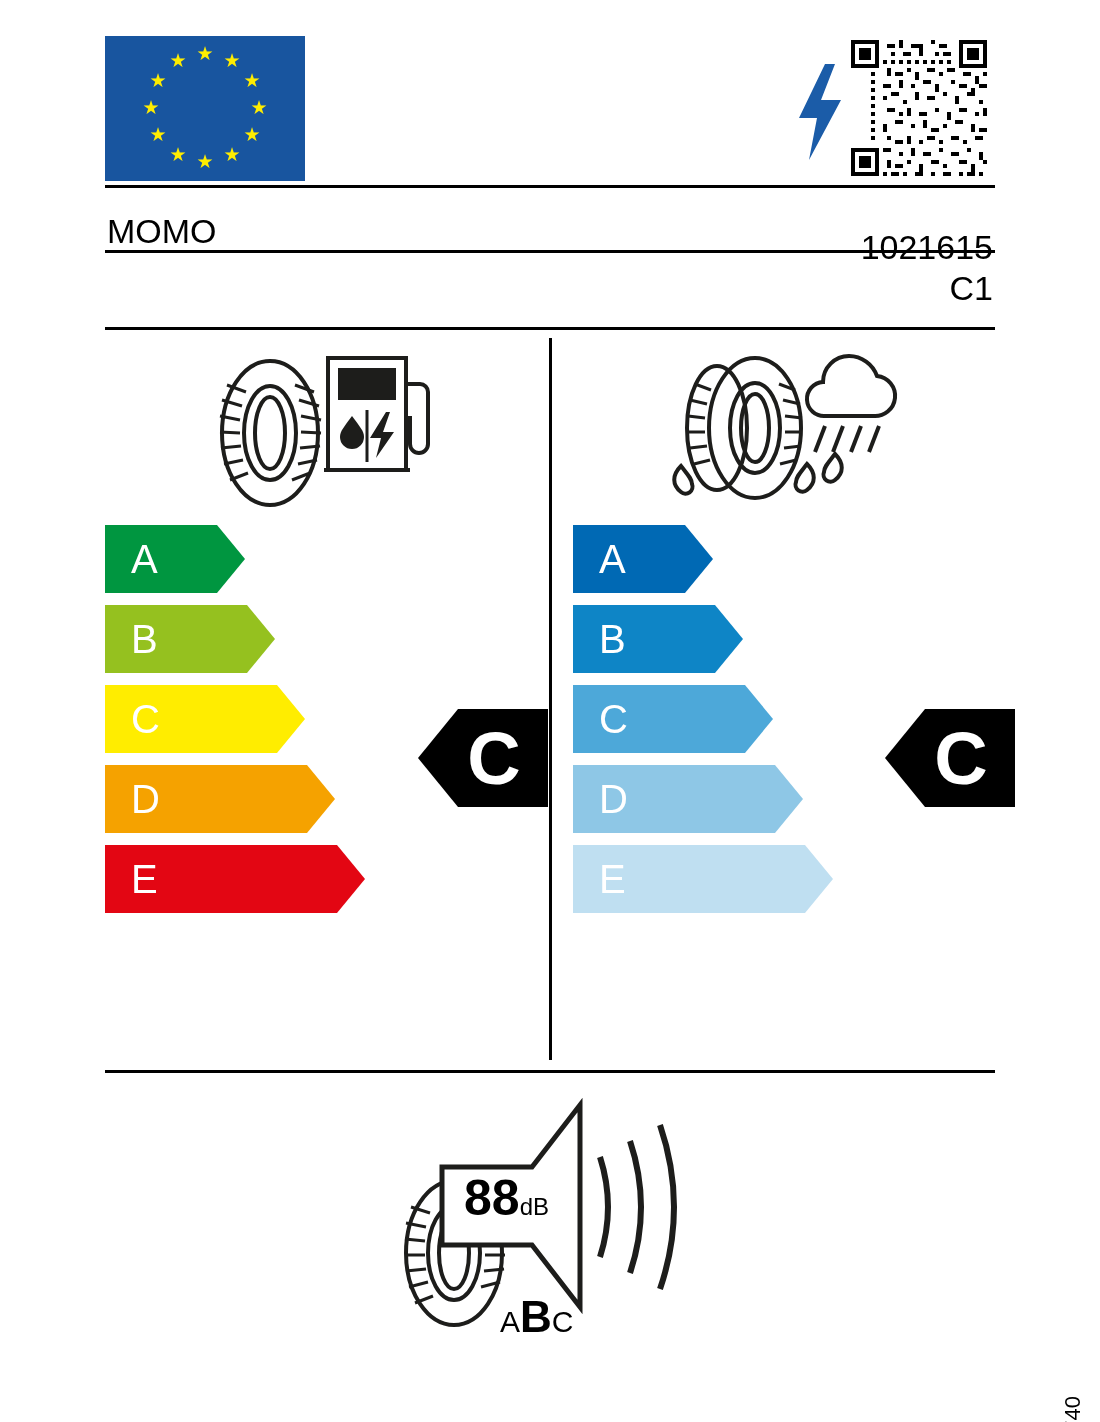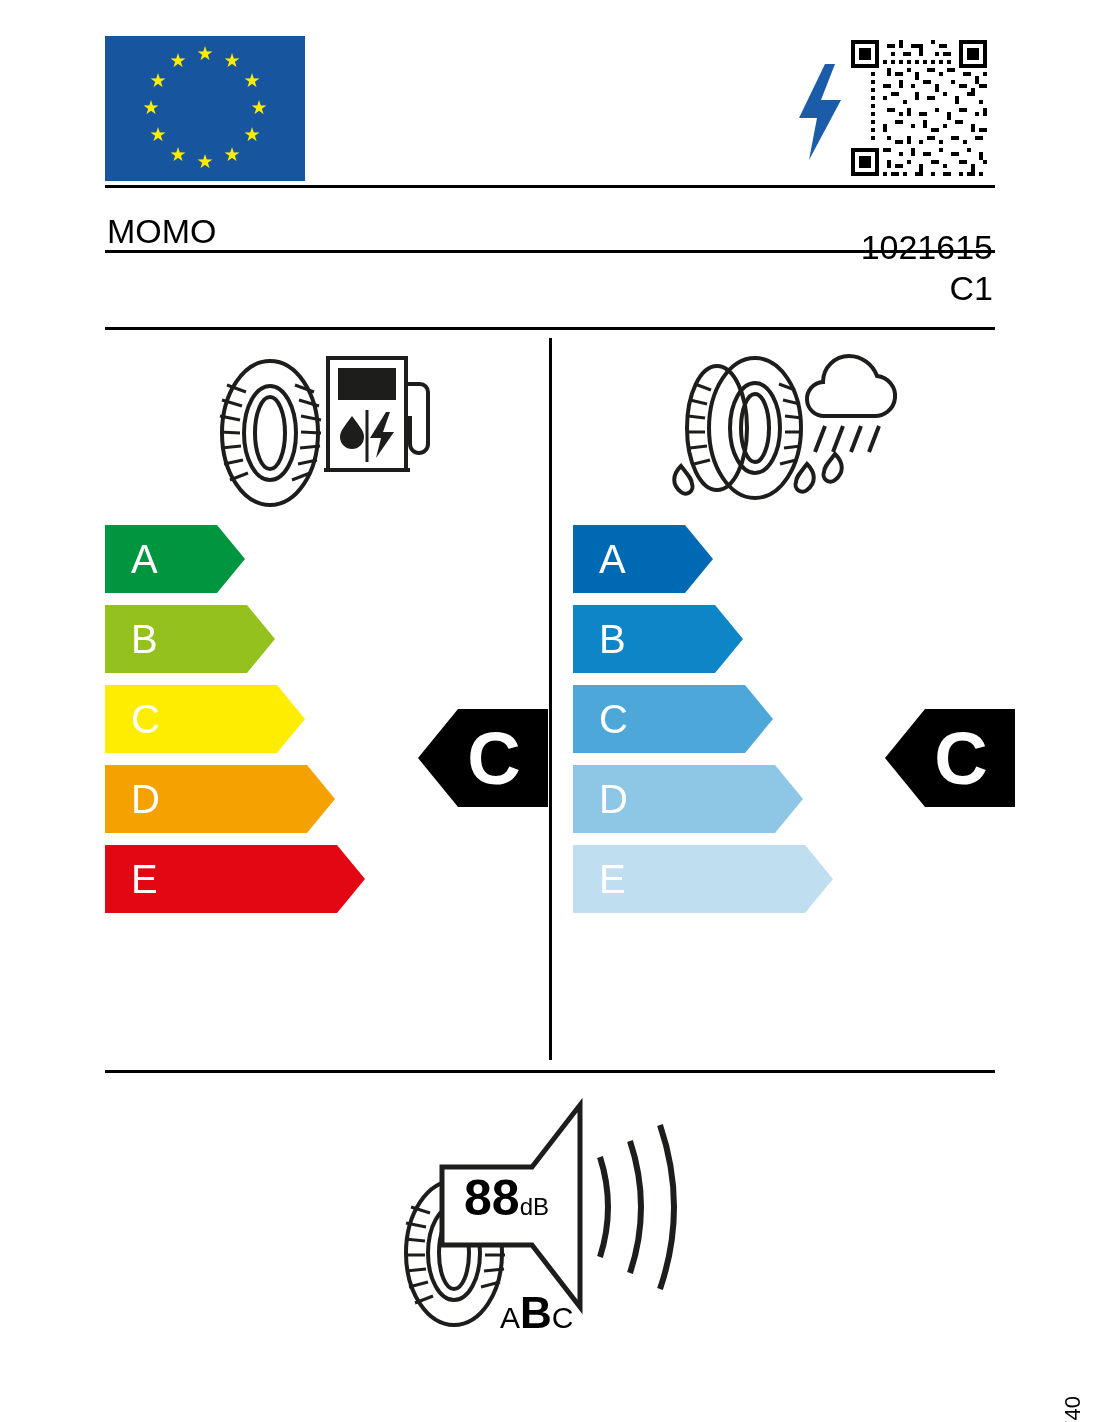--- a/index.html
+++ b/index.html
@@ -215,21 +215,21 @@
   }
   .noise-db span.unit {
     font-size: 24px;
     font-weight: normal;
   }
   .noise-class {
     position: absolute;
     left: 118px;
     top: 196px;
     font-size: 34px;
-    line-height: 44px;
+    line-height: 52px;
     text-align: right;
   }
   .noise-class .sel {
     font-size: 44px;
     font-weight: bold;
   }
   .noise-class .dim {
     font-size: 30px;
   }
 

